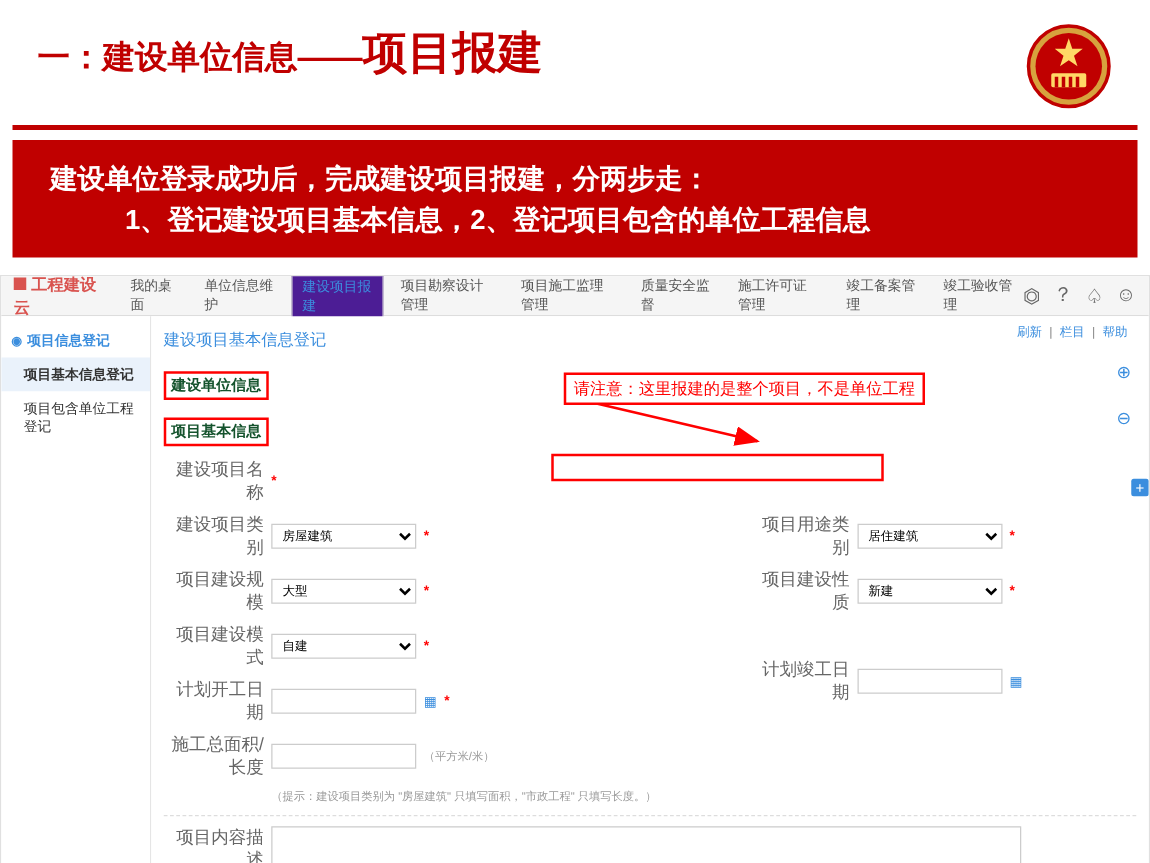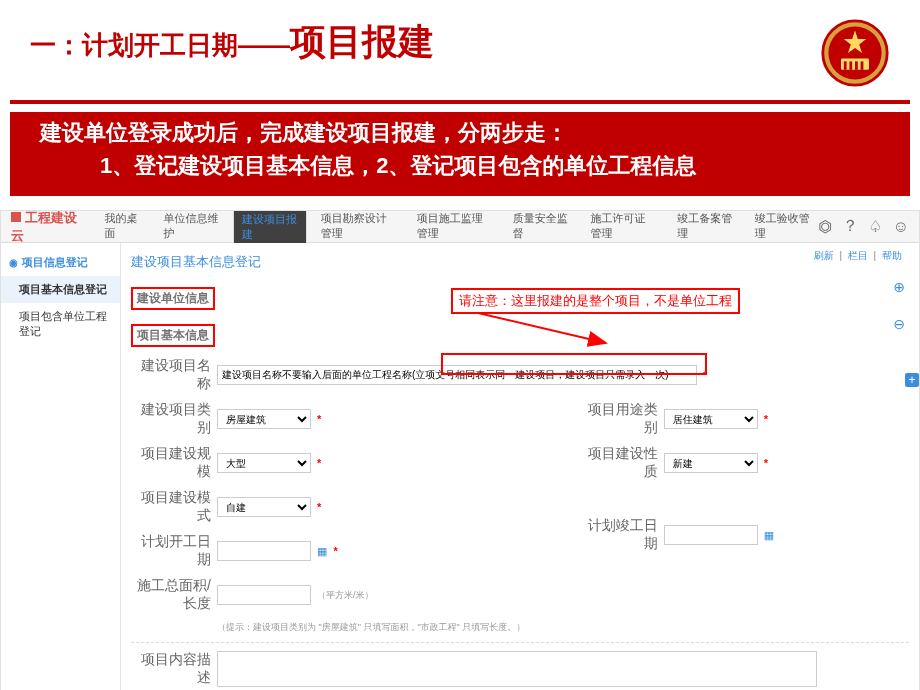--- a/index.html
+++ b/index.html
@@ -5,83 +5,83 @@
     * { margin: 0; padding: 0; box-sizing: border-box; }
     body { font-family: "Microsoft YaHei", SimSun, sans-serif; width: 920px; background: #fff; }
     
     .slide-header { padding: 18px 30px 12px 30px; display: flex; justify-content: space-between; align-items: flex-start; }
     .slide-title { font-size: 26px; color: #c00000; font-weight: bold; }
     .slide-title .big { font-size: 36px; }
     .emblem { width: 70px; height: 70px; }
     
     .red-divider { height: 4px; background: #c00000; margin: 0 10px 8px 10px; }
     
-    .red-banner { background: #c00000; color: #fff; padding: 4px 20px 14px 30px; margin: 0 10px 14px 10px; font-size: 22px; font-weight: bold; line-height: 1.5; }
+    .red-banner { background: #c00000; color: #fff; padding: 14px 20px 14px 30px; margin: 0 10px 14px 10px; font-size: 22px; font-weight: bold; line-height: 1.5; }
     .red-banner .indent { padding-left: 60px; display: block; }
     
     .app-frame { margin: 0 0 0 0; border: 1px solid #e0e0e0; width: 920px; overflow: hidden; }
     
     .top-bar { display: flex; justify-content: space-between; align-items: center; background: #f5f5f5; border-bottom: 1px solid #ddd; height: 32px; padding: 0 10px; font-size: 11px; }
     .brand { color: #d9534f; font-weight: bold; font-size: 13px; }
     .brand .sq { display: inline-block; width: 10px; height: 10px; background: #d9534f; margin-right: 4px; }
     .top-tabs { display: flex; gap: 6px; }
     .top-tab { padding: 6px 8px; color: #555; cursor: pointer; }
-    .top-tab.active { background: #404040; border: 1px solid #ddd; border-bottom: none; color: #3b8ede; }
+    .top-tab.active { background: #4c1d95; border: 1px solid #ddd; border-bottom: none; color: #3b8ede; }
     .top-icons { display: flex; gap: 10px; align-items: center; color: #666; font-size: 16px; }
     
     .app-body { display: flex; background: #fafafa; }
     
     .sidebar { width: 120px; background: #fff; border-right: 1px solid #e5e5e5; font-size: 11px; padding-top: 6px; }
     .side-head { color: #3b8ede; padding: 6px 8px; font-weight: bold; }
     .side-head::before { content: "◉"; color: #3b8ede; margin-right: 4px; font-size: 10px; }
     .side-item { padding: 6px 8px 6px 18px; color: #333; cursor: pointer; }
     .side-item.active { background: #eaf2fb; font-weight: bold; }
     
     .main { flex: 1; background: #fff; padding: 6px 10px 10px 10px; position: relative; }
     .page-title { color: #3b8ede; font-size: 13px; padding: 4px 0 8px 0; }
     .page-title-meta { position: absolute; right: 14px; top: 6px; font-size: 10px; color: #888; }
     .page-title-meta a { color: #3b8ede; margin: 0 3px; }
     
     .btn-row { margin-bottom: 10px; }
     .btn { display: inline-block; font-size: 11px; padding: 3px 10px; border: 1px solid #3b8ede; border-radius: 3px; color: #3b8ede; background: #fff; cursor: pointer; }
     
-    .section-head { font-size: 12px; color: #737373; border-left: 3px solid #3b8ede; padding: 2px 6px; margin: 8px 0 6px 0; font-weight: bold; display: inline-block; }
+    .section-head { font-size: 12px; color: #14532d; border-left: 3px solid #3b8ede; padding: 2px 6px; margin: 8px 0 6px 0; font-weight: bold; display: inline-block; }
     .boxed { border: 2px solid #ff0000; padding: 1px 4px; }
     .expand-toggle { float: right; color: #3b8ede; font-size: 14px; cursor: pointer; margin-right: 4px; }
     .clearfix::after { content: ""; display: block; clear: both; }
     
     .callout { position: absolute; left: 330px; top: 45px; border: 2px solid #ff0000; color: #ff0000; font-size: 13px; padding: 2px 6px; background: #fff; z-index: 5; }
     .arrow-svg { position: absolute; left: 140px; top: 62px; z-index: 4; }
     
     .form-area { font-size: 11px; color: #555; }
     .form-row { display: flex; align-items: center; padding: 4px 0; gap: 6px; }
     .form-row .lbl { width: 80px; text-align: right; color: #666; font-size: 14px; }
     .form-row input[type=text], .form-row select { font-size: 10px; padding: 2px 4px; border: 1px solid #ccc; height: 20px; }
     .form-row select { background: #fff; }
     .star { color: #ff0000; font-weight: bold; }
     .wide-input { width: 480px; }
     .right-box-overlay { position: absolute; border: 2px solid #ff0000; }
-    .mid-input { width: 94px; }
+    .mid-input { width: 116px; }
     .cols { display: flex; gap: 40px; }
     .hint { font-size: 9px; color: #999; text-align: right; }
     .divider-line { border: none; border-top: 1px dashed #ddd; margin: 4px 0; }
     .form-row.textarea-row { align-items: flex-start; }
     .form-row textarea { width: 600px; height: 36px; border: 1px solid #ccc; font-size: 10px; padding: 2px 4px; resize: none; }
     
     .side-add { position: absolute; right: 0; top: 130px; width: 14px; height: 14px; background: #3b8ede; color: #fff; text-align: center; line-height: 14px; font-size: 12px; border-radius: 2px; cursor: pointer; }
     
     .lower-sections .section-head { margin: 6px 0; }
     .lower-hint { font-size: 9px; color: #999; display: inline-block; margin-left: 8px; }
   </style>
 </head>
 <body>
 
 <div class="slide-header">
   <div class="slide-title">
-    <span>一：计划开工日期——</span><span class="big">项目报建</span>
+    <span>一：建设单位信息——</span><span class="big">项目报建</span>
   </div>
   <svg class="emblem" viewBox="0 0 100 100">
     <circle cx="50" cy="50" r="46" fill="#d7a23e" stroke="#c00000" stroke-width="4"></circle>
     <circle cx="50" cy="50" r="38" fill="#c00000"></circle>
     <polygon points="50,18 54,30 66,30 56,38 60,50 50,43 40,50 44,38 34,30 46,30" fill="#ffd966"></polygon>
     <rect x="30" y="58" width="40" height="16" fill="#ffd966" rx="2"></rect>
     <rect x="34" y="62" width="4" height="12" fill="#c00000"></rect>
     <rect x="42" y="62" width="4" height="12" fill="#c00000"></rect>
     <rect x="50" y="62" width="4" height="12" fill="#c00000"></rect>
     <rect x="58" y="62" width="4" height="12" fill="#c00000"></rect>
@@ -154,21 +154,20 @@
       <div class="clearfix">
         <span class="section-head boxed">项目基本信息</span>
         <span class="expand-toggle">⊖</span>
       </div>
 
       <div class="side-add">+</div>
 
       <div class="form-area" style="position:relative;">
         <div class="form-row">
           <span class="lbl">建设项目名称</span>
-          <input type="text" class="wide-input" value="建设项目名称不要输入后面的单位工程名称(立项文号相同表示同一建设项目，建设项目只需录入一次)" style="">
           <div class="right-box-overlay" style="left:310px; top:0px; width:266px; height:22px;"></div>
           <span class="star">*</span>
         </div>
         <div class="cols">
           <div>
             <div class="form-row">
               <span class="lbl">建设项目类别</span>
               <select class="mid-input"><option>房屋建筑</option></select>
               <span class="star">*</span>
             </div>

